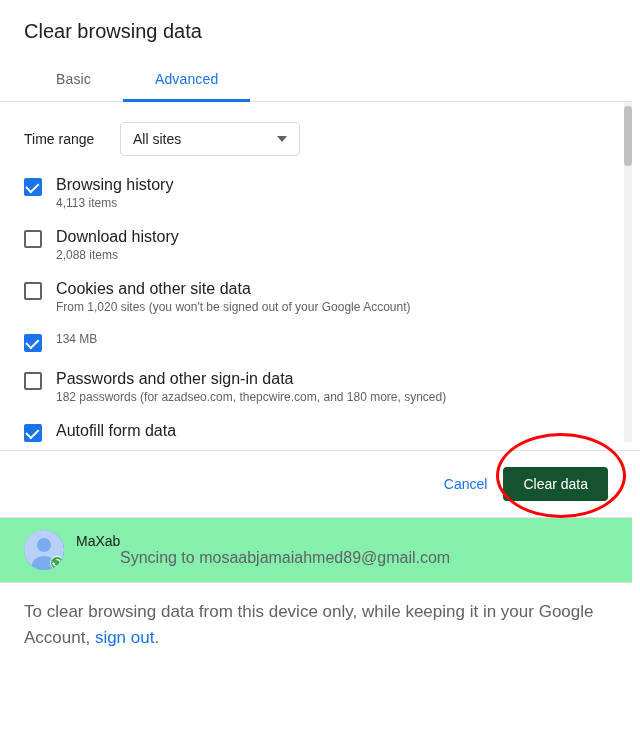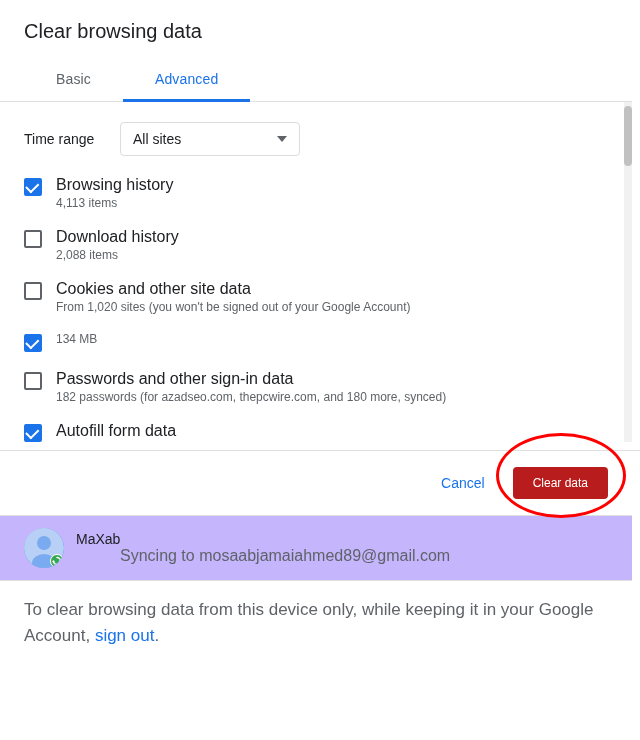--- a/index.html
+++ b/index.html
@@ -165,50 +165,49 @@
       background: #e0e0e0;
       margin: 0 -24px;
     }
 
     
     .buttons-row {
       display: flex;
       justify-content: flex-end;
       align-items: center;
       padding: 16px 24px;
-      gap: 12px;
     }
     .btn-cancel {
       background: transparent;
       border: none;
       color: #1a73e8;
       font-size: 14px;
       font-weight: 500;
       padding: 8px 16px;
       cursor: pointer;
       border-radius: 4px;
     }
     .btn-clear {
-      background: #b91c1c;
+      background: #14532d;
       border: none;
       color: #fff;
-      font-size: 12px;
+      font-size: 14px;
       font-weight: 500;
       padding: 9px 20px;
       cursor: pointer;
       border-radius: 4px;
       position: relative;
     }
 
     
     .account-row {
       display: flex;
       align-items: center;
       padding: 12px 24px;
-      background: #c4b5fd;
+      background: #86efac;
       border-top: 1px solid #e0e0e0;
     }
     .avatar {
       width: 40px;
       height: 40px;
       border-radius: 50%;
       background: linear-gradient(135deg, #a8c7fa 0%, #6fa8f0 50%, #4285f4 100%);
       margin-right: 12px;
       flex-shrink: 0;
       position: relative;

